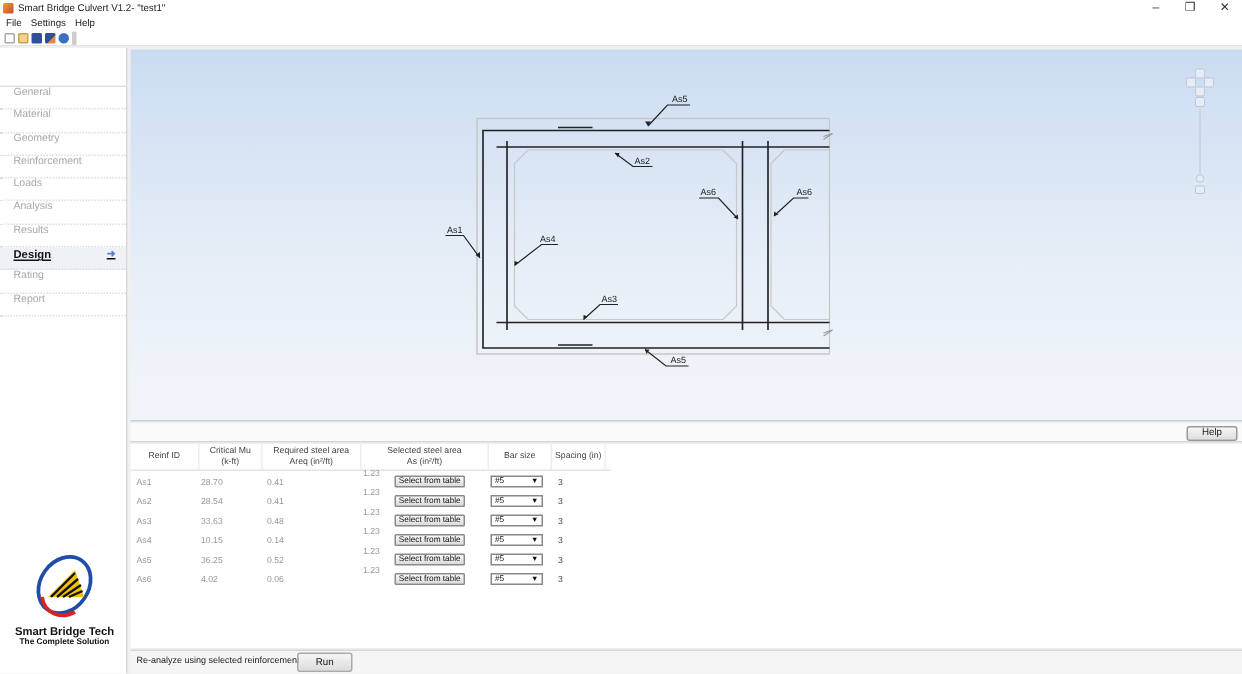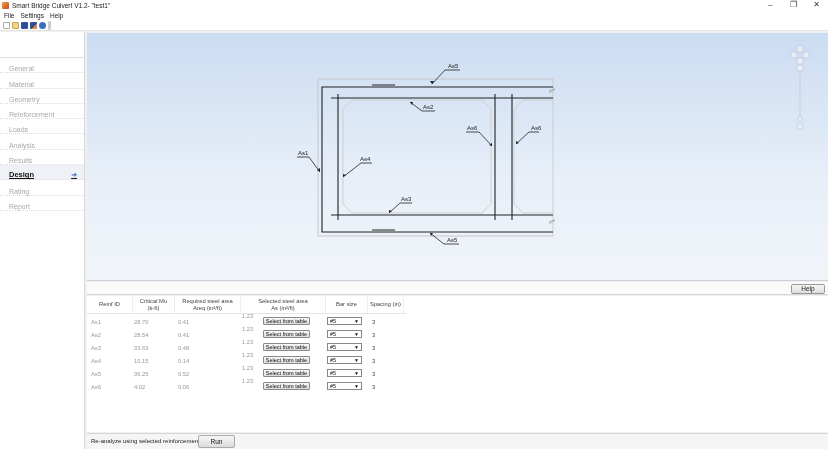--- a/index.html
+++ b/index.html
@@ -15,21 +15,21 @@
   .tb { width: 7px; height: 7px; margin-right: 2px; border-radius: 1px; }
   .tb.new { background: #fff; border: 1px solid #aaa; }
   .tb.open { background: #f1d38a; border: 1px solid #c9a24a; }
   .tb.save { background: #2f4f9a; }
   .tb.saveas { background: linear-gradient(135deg, #2f4f9a 60%, #d84 60%); }
   .tb.help { background: #3a6fc4; border-radius: 50%; }
   .tb.sep { width: 3px; height: 9px; background: #ccc; }
 
   .sidebar { position: absolute; left: 0; top: 32px; width: 85px; height: 417px; background: #fff; border-right: 1px solid #d8d8d8; }
   .sb-top { height: 26px; border-bottom: 1px solid #e0e0e0; }
-  .sb-item { height: 15.3px; border-bottom: 1px dotted #ddd; padding-left: 9px; display: flex; align-items: flex-end; font-size: 7px; color: #a8a8a8; }
+  .sb-item { height: 15.3px; border-bottom: 1px dotted #ddd; padding-left: 9px; display: flex; align-items: flex-start; font-size: 7px; color: #a8a8a8; }
   .sb-item.active { background: #eef1f6; color: #111; font-weight: bold; text-decoration: underline; font-size: 7.5px; justify-content: space-between; padding-right: 7px; }
   .sb-item.active .arrow { color: #5a7fbf; font-size: 7px; text-decoration: none; }
   .logo { position: absolute; left: 4px; bottom: 18px; width: 78px; text-align: center; }
   .logo .brand { font-weight: bold; font-size: 7.5px; color: #111; margin-top: 2px; }
   .logo .tag { font-size: 5.5px; color: #111; font-weight: bold; }
 
   .canvas { position: absolute; left: 87px; top: 33px; width: 741px; height: 248px; background: linear-gradient(180deg, #cbdcf2 0%, #e8eff8 60%, #f1f5fa 100%); border-bottom: 1px solid #c8d0dc; }
   .navctrl { position: absolute; right: 18px; top: 12px; width: 20px; height: 90px; }
   .canvas svg.drawing { position: absolute; left: 0; top: 0; }
 
@@ -104,20 +104,30 @@
     <span>Design</span>
     <span class="arrow">➜</span>
   </div>
   <div class="sb-item">
       <span>Rating</span>
     </div>
   <div class="sb-item">
       <span>Report</span>
     </div>
 
+  <div class="logo">
+    <svg width="46" height="44" viewBox="0 0 46 44">
+      <ellipse cx="23" cy="22" rx="16" ry="20" fill="none" stroke="#1f4da8" stroke-width="2.5" transform="rotate(35 23 22)"></ellipse>
+      <path d="M8 30 A16 20 35 0 0 30 40" fill="none" stroke="#d8261f" stroke-width="2.5"></path>
+      <path d="M12 30 L36 30 L30 12 Z" fill="#f2c200"></path>
+      <path d="M14 30 L30 14 M18 30 L32 18 M22 30 L34 22 M26 30 L35 26" stroke="#111" stroke-width="1.6"></path>
+    </svg>
+    <div class="brand">Smart Bridge Tech</div>
+    <div class="tag">The Complete Solution</div>
+  </div>
 </div>
 
 <div class="canvas">
   <svg class="drawing" width="741" height="248" viewBox="0 0 741 248">
 
     <path d="M466 46 L231 46 L231 203 L466 203" fill="none" stroke="#c6c6c6" stroke-width="1"></path>
     <path d="M466 46 L466 203" fill="none" stroke="#c6c6c6" stroke-width="0.8"></path>
 
     <path d="M265 67 L395 67 L404 76 L404 171 L395 180 L265 180 L256 171 L256 76 Z" fill="none" stroke="#c8c8c8" stroke-width="0.8"></path>
     <path d="M436 67 L466 67 M436 180 L466 180 M436 67 L427 76 L427 171 L436 180" fill="none" stroke="#c8c8c8" stroke-width="0.8"></path>

